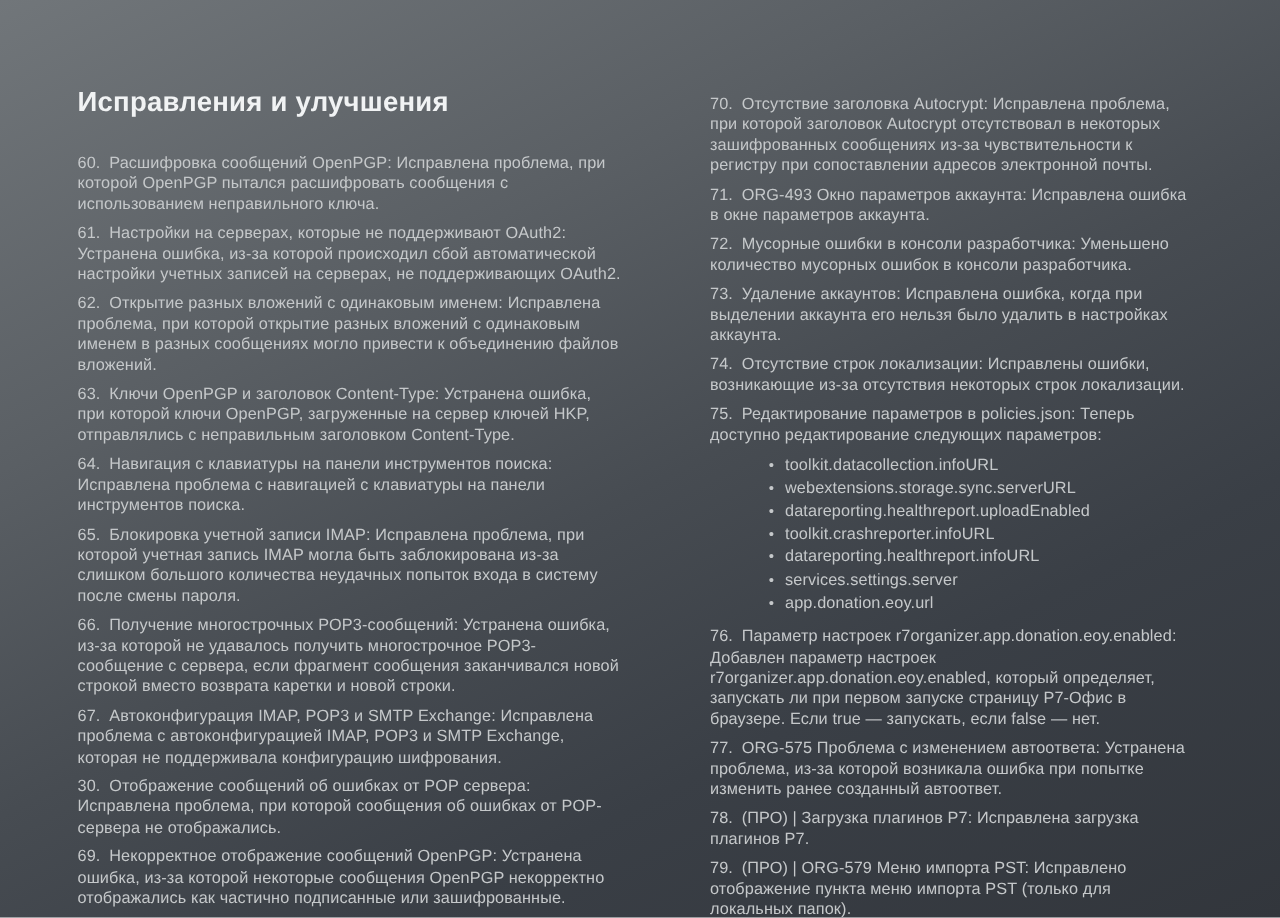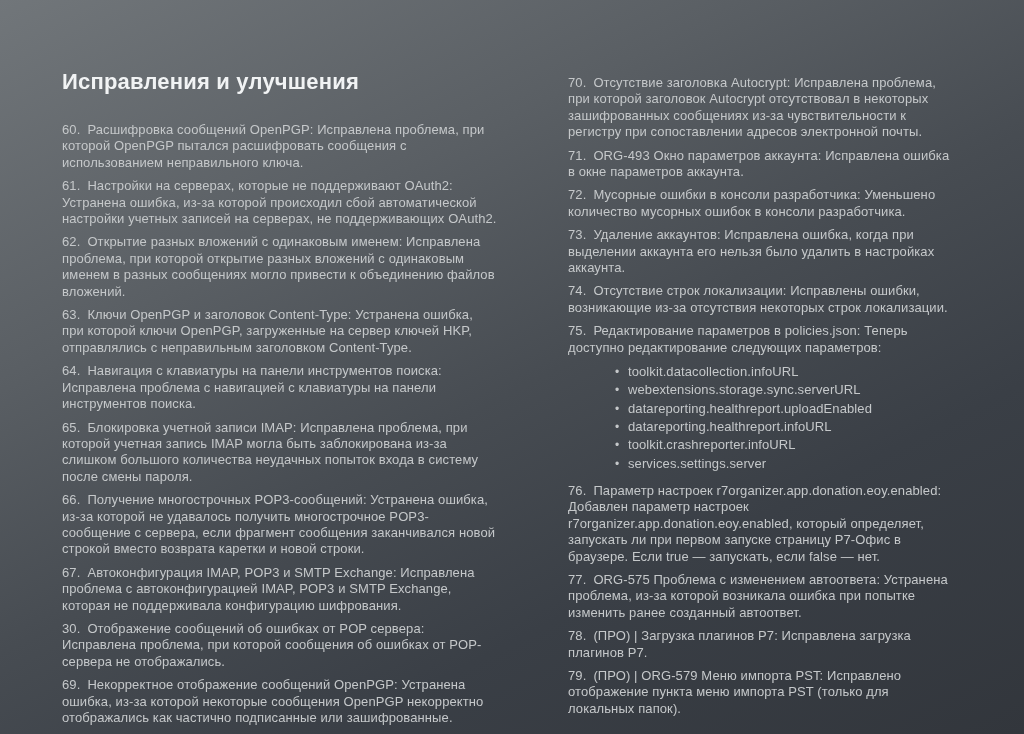--- a/index.html
+++ b/index.html
@@ -86,23 +86,24 @@
         <p class="item"><span class="num">70.</span><span class="txt">Отсутствие заголовка Autocrypt: Исправлена проблема, при которой заголовок Autocrypt отсутствовал в некоторых зашифрованных сообщениях из-за чувствительности к регистру при сопоставлении адресов электронной почты.</span></p>
         <p class="item"><span class="num">71.</span><span class="txt">ORG-493 Окно параметров аккаунта: Исправлена ошибка в окне параметров аккаунта.</span></p>
         <p class="item"><span class="num">72.</span><span class="txt">Мусорные ошибки в консоли разработчика: Уменьшено количество мусорных ошибок в консоли разработчика.</span></p>
         <p class="item"><span class="num">73.</span><span class="txt">Удаление аккаунтов: Исправлена ошибка, когда при выделении аккаунта его нельзя было удалить в настройках аккаунта.</span></p>
         <p class="item"><span class="num">74.</span><span class="txt">Отсутствие строк локализации: Исправлены ошибки, возникающие из-за отсутствия некоторых строк локализации.</span></p>
         <p class="item"><span class="num">75.</span><span class="txt">Редактирование параметров в policies.json: Теперь доступно редактирование следующих параметров:</span></p>
         <ul class="params">
           <li>toolkit.datacollection.infoURL</li>
           <li>webextensions.storage.sync.serverURL</li>
           <li>datareporting.healthreport.uploadEnabled</li>
+          <li>toolkit.crashreporter.infoURL</li>
           <li>datareporting.healthreport.infoURL</li>
-          <li>toolkit.crashreporter.infoURL</li>
           <li>services.settings.server</li>
+          <li>app.donation.eoy.url</li>
         </ul>
         <p class="item"><span class="num">76.</span><span class="txt">Параметр настроек r7organizer.app.donation.eoy.enabled: Добавлен параметр настроек r7organizer.app.donation.eoy.enabled, который определяет, запускать ли при первом запуске страницу Р7-Офис в браузере. Если true — запускать, если false — нет.</span></p>
         <p class="item"><span class="num">77.</span><span class="txt">ORG-575 Проблема с изменением автоответа: Устранена проблема, из-за которой возникала ошибка при попытке изменить ранее созданный автоответ.</span></p>
         <p class="item"><span class="num">78.</span><span class="txt">(ПРО) | Загрузка плагинов Р7: Исправлена загрузка плагинов Р7.</span></p>
         <p class="item"><span class="num">79.</span><span class="txt">(ПРО) | ORG-579 Меню импорта PST: Исправлено отображение пункта меню импорта PST (только для локальных папок).</span></p>
       </div>
   </div>
 </div>
 
 </body></html>

